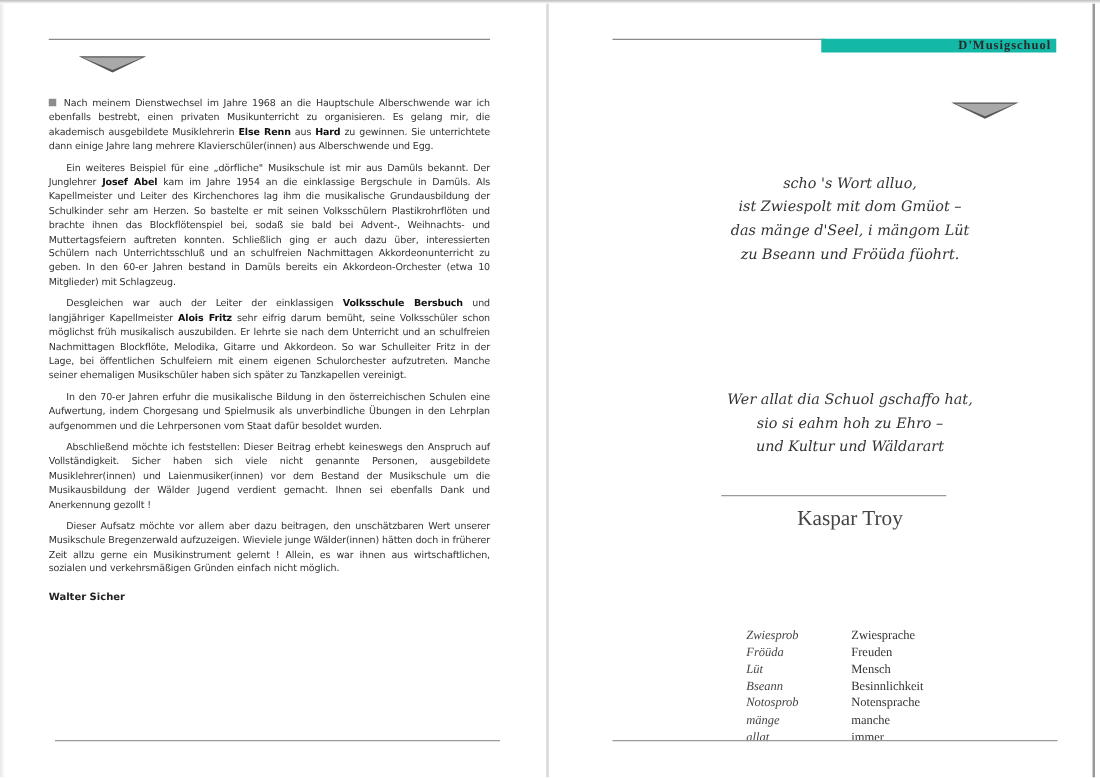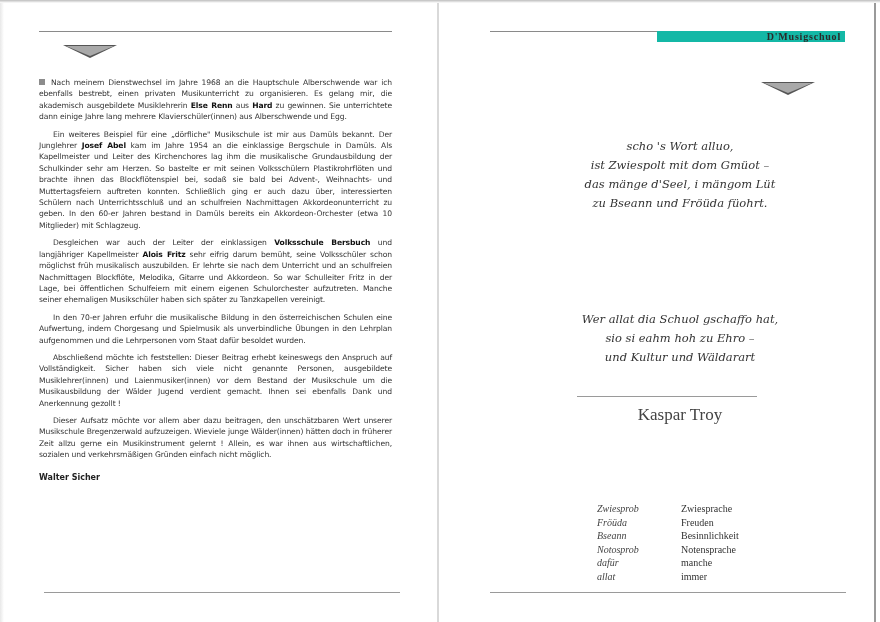--- a/index.html
+++ b/index.html
@@ -121,29 +121,33 @@
   <div class="glossary">
     <div class="gloss-row">
         <span class="gloss-term">Zwiesprob</span>
         <span class="gloss-def">Zwiesprache</span>
       </div>
     <div class="gloss-row">
         <span class="gloss-term">Fröüda</span>
         <span class="gloss-def">Freuden</span>
       </div>
     <div class="gloss-row">
+        <span class="gloss-term">Lüt</span>
+        <span class="gloss-def">Mensch</span>
+      </div>
+    <div class="gloss-row">
         <span class="gloss-term">Bseann</span>
         <span class="gloss-def">Besinnlichkeit</span>
       </div>
     <div class="gloss-row">
         <span class="gloss-term">Notosprob</span>
         <span class="gloss-def">Notensprache</span>
       </div>
     <div class="gloss-row">
-        <span class="gloss-term">dafür</span>
+        <span class="gloss-term">mänge</span>
         <span class="gloss-def">manche</span>
       </div>
     <div class="gloss-row">
         <span class="gloss-term">allat</span>
         <span class="gloss-def">immer</span>
       </div>
   </div>
 
   <div class="footer" style="left:490px; width:356px;"></div>
   <div class="page-badge" style="left:640px;">35</div>

